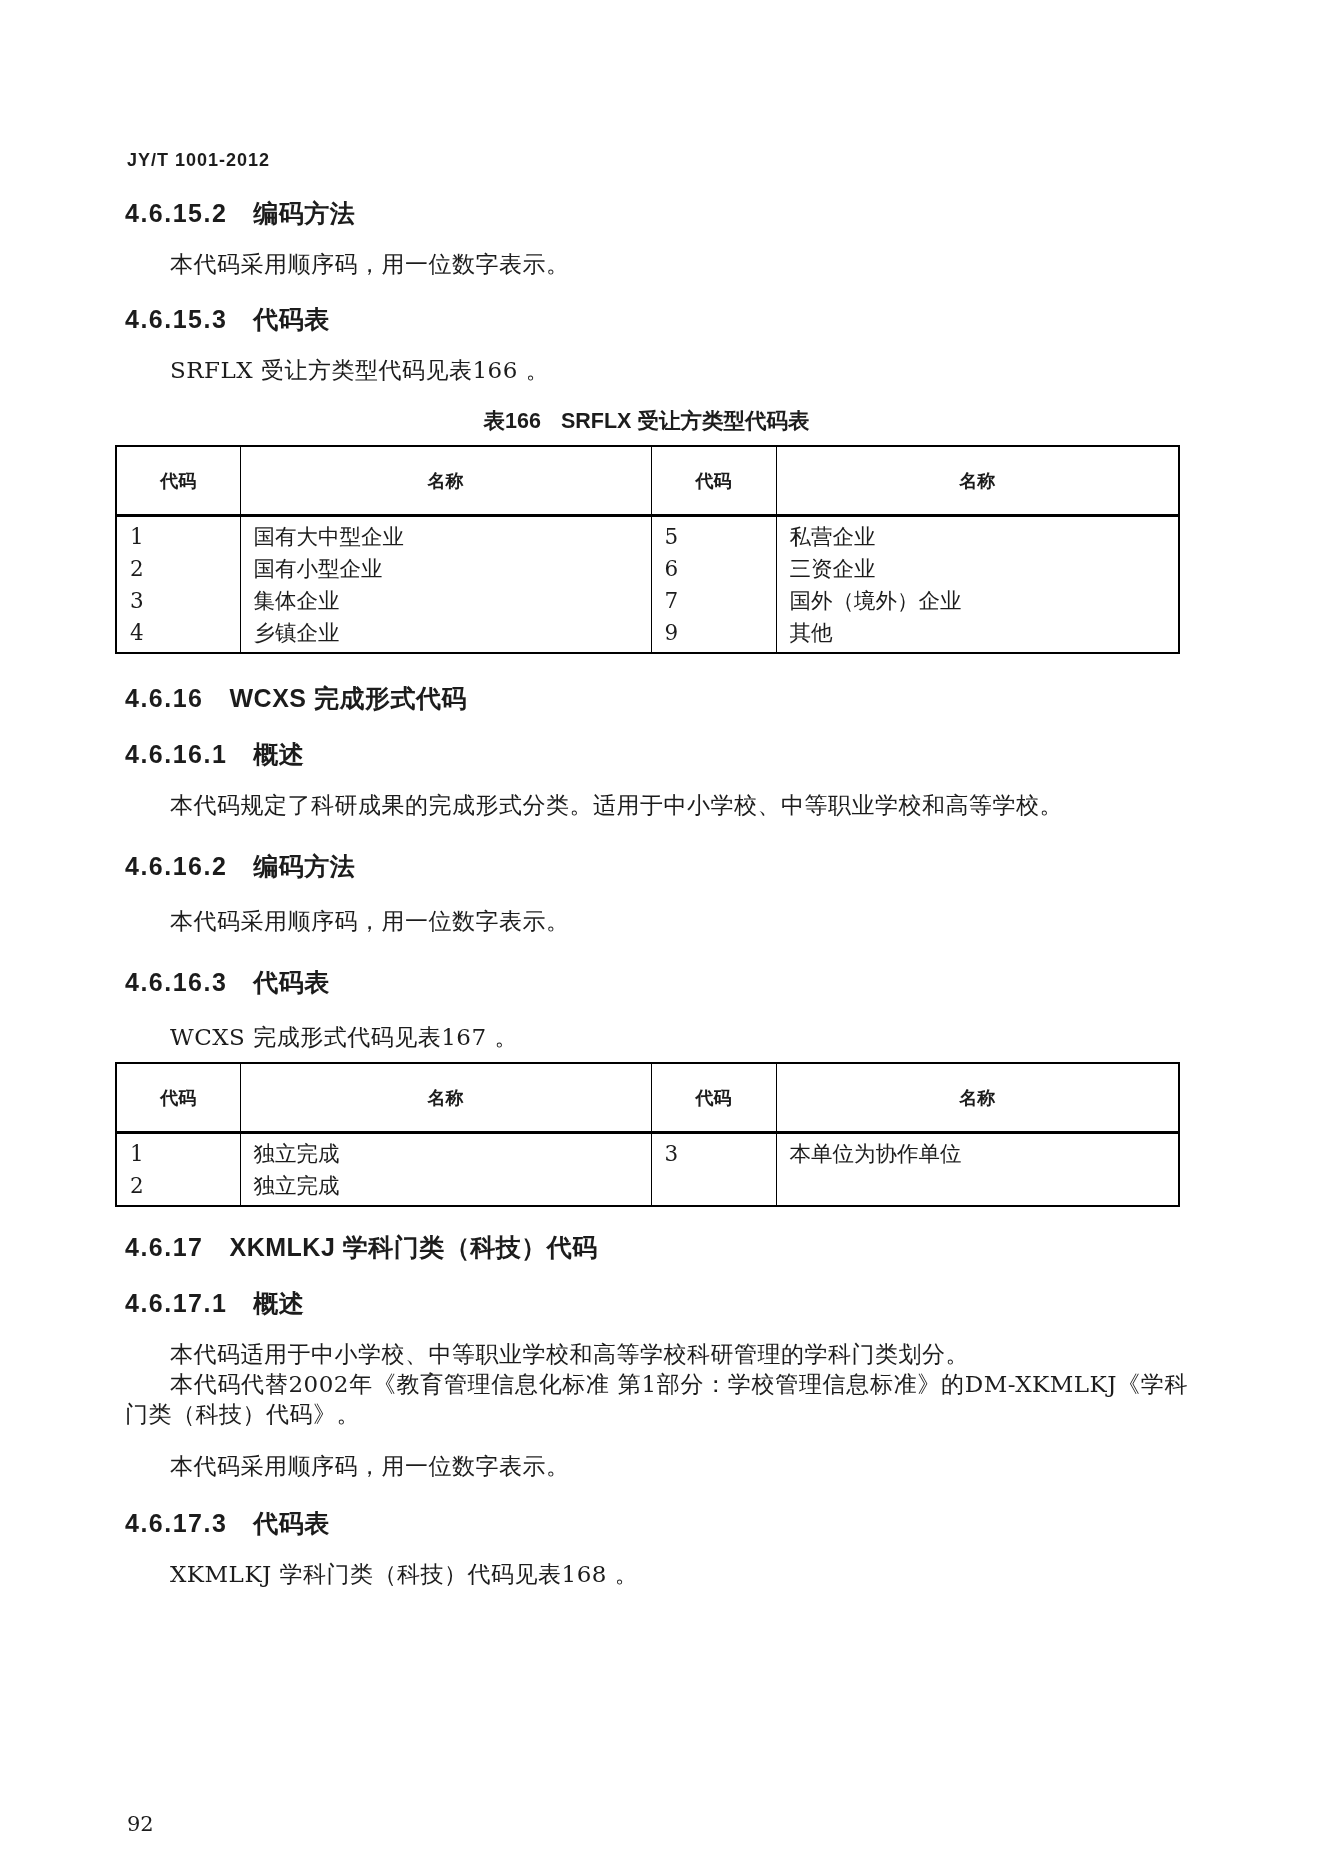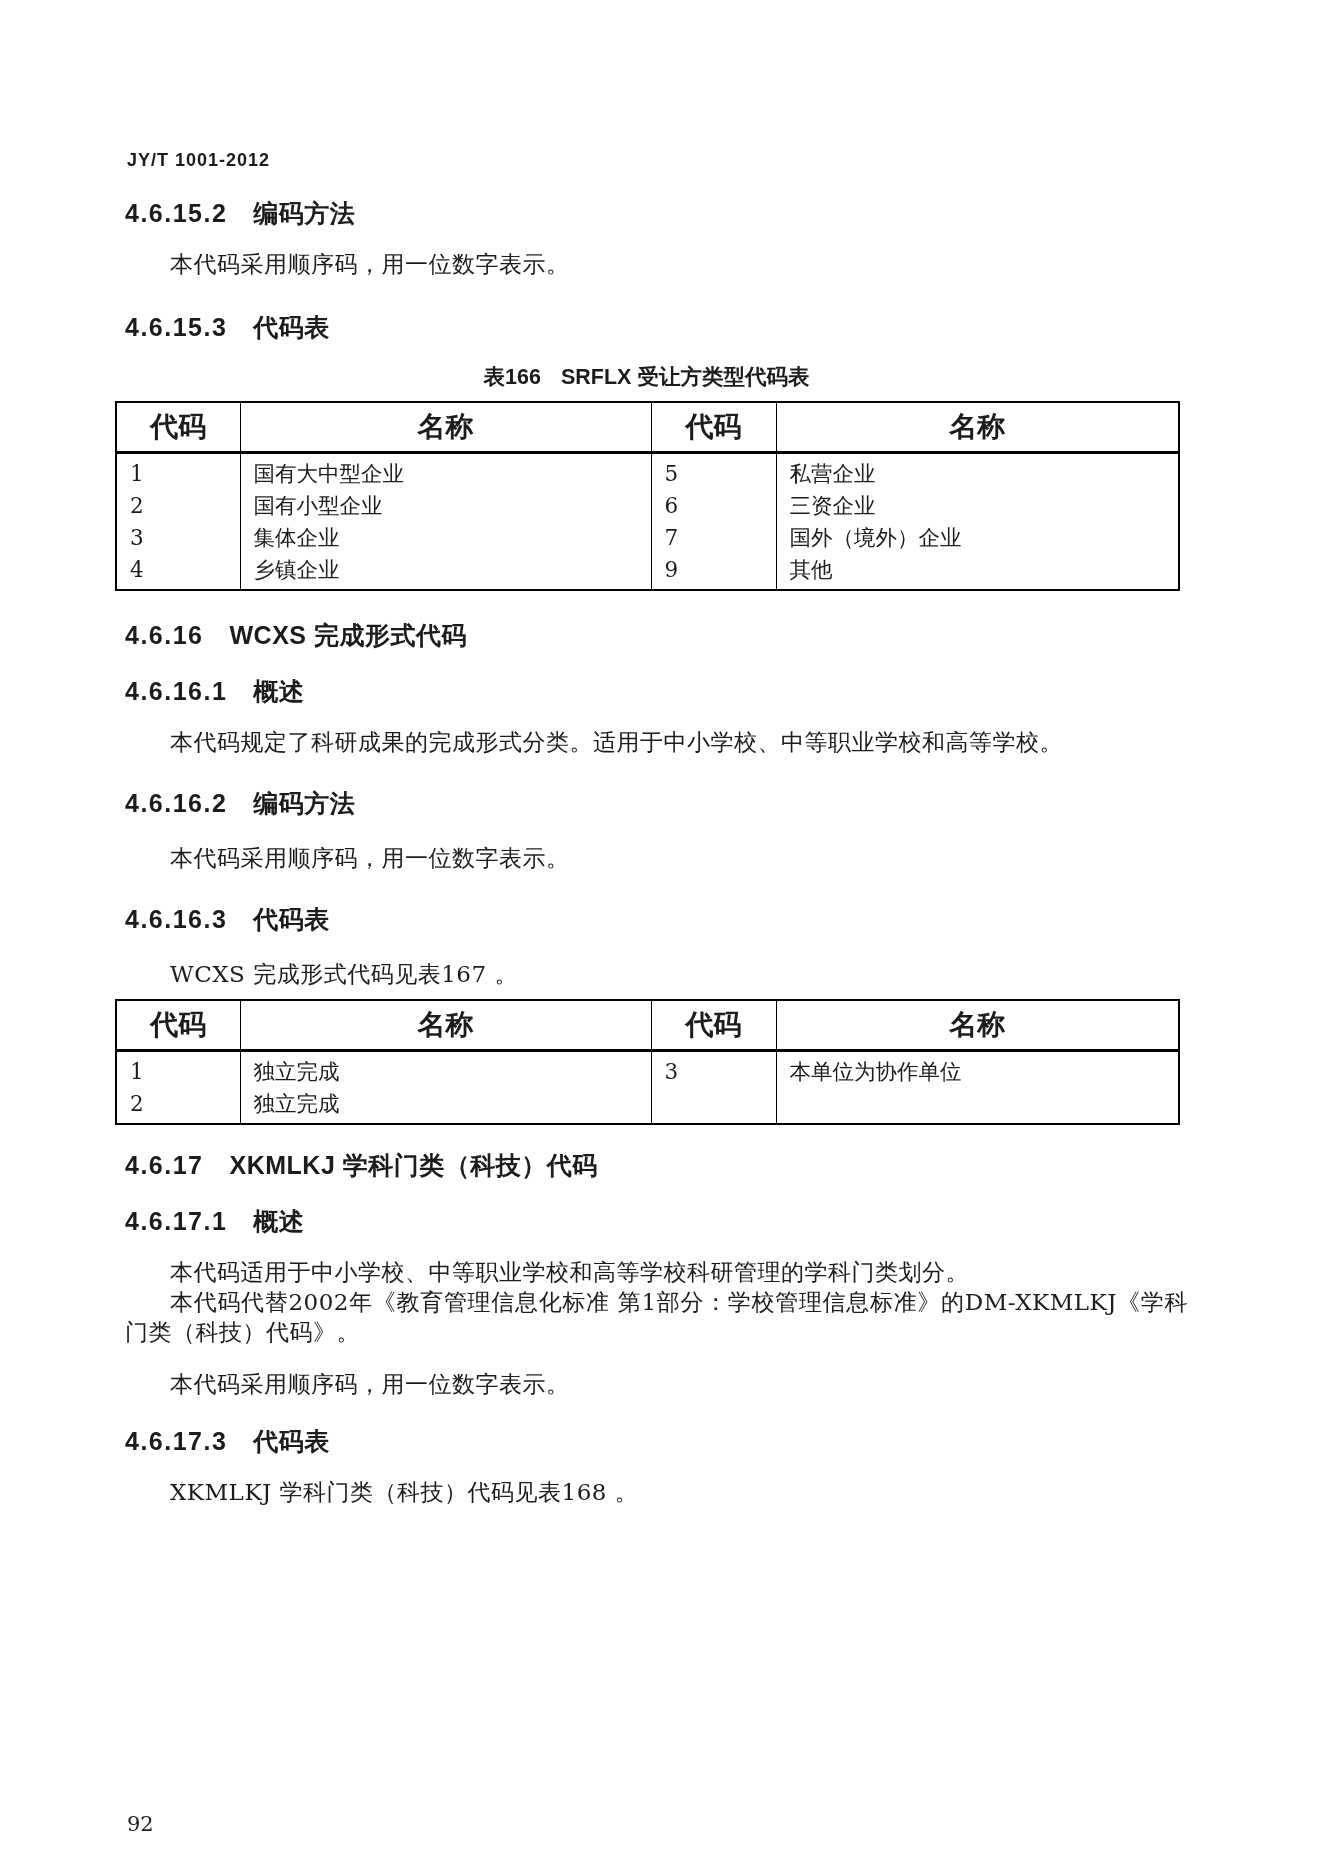--- a/index.html
+++ b/index.html
@@ -57,26 +57,26 @@
   table.codetable {
     border-collapse: collapse;
     table-layout: fixed;
     width: 1063px;
     margin: 10px 0 0 -10px;
     border: 2.5px solid #000;
   }
   table.codetable th {
     font-family: "Liberation Sans", sans-serif;
     font-weight: 700;
-    font-size: 28px;
+    font-size: 18px;
     text-align: center;
     height: 33px;
     border: 1.5px solid #000;
     border-bottom: 3px solid #000;
-    padding: 5px;
+    padding: 17px;
   }
   table.codetable td {
     font-size: 21.5px;
     height: 31px;
     border-left: 1.5px solid #000;
     border-right: 1.5px solid #000;
     border-top: none;
     border-bottom: none;
     padding: 1px 0 0 13px;
     vertical-align: middle;
@@ -102,23 +102,24 @@
 
 <div class="page">
 
   <div class="doc-code">JY/T 1001-2012</div>
 
   <div class="sec-h">
     <span class="sec-num">4.6.15.2</span><span>编码方法</span>
   </div>
   <p class="para">本代码采用顺序码，用一位数字表示。</p>
 
-  <div class="sec-h" style="margin-top:34px">
+  <div class="sec-h" style="margin-top:26px">
     <span class="sec-num">4.6.15.3</span><span>代码表</span>
   </div>
+  <p class="para">SRFLX 受让方类型代码见表166 。</p>
 
   <div class="tbl-caption">
     <span class="cap-num">表166</span><span>SRFLX 受让方类型代码表</span>
   </div>
 
   <table class="codetable">
     <colgroup>
       <col class="col-code">
         <col class="col-name">
         <col class="col-code2">

